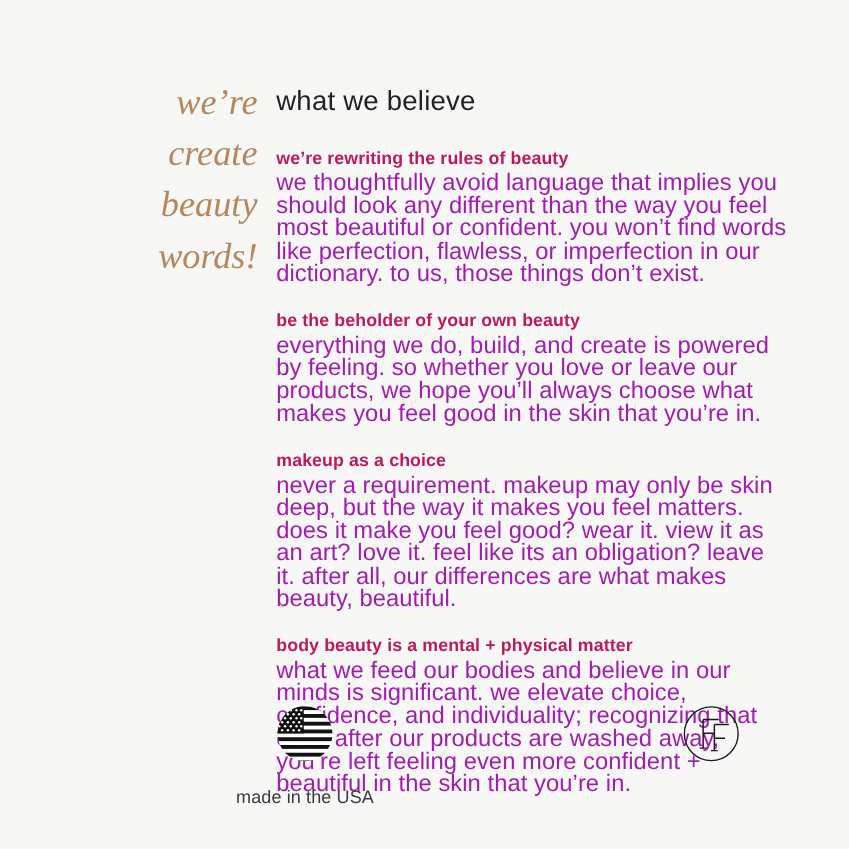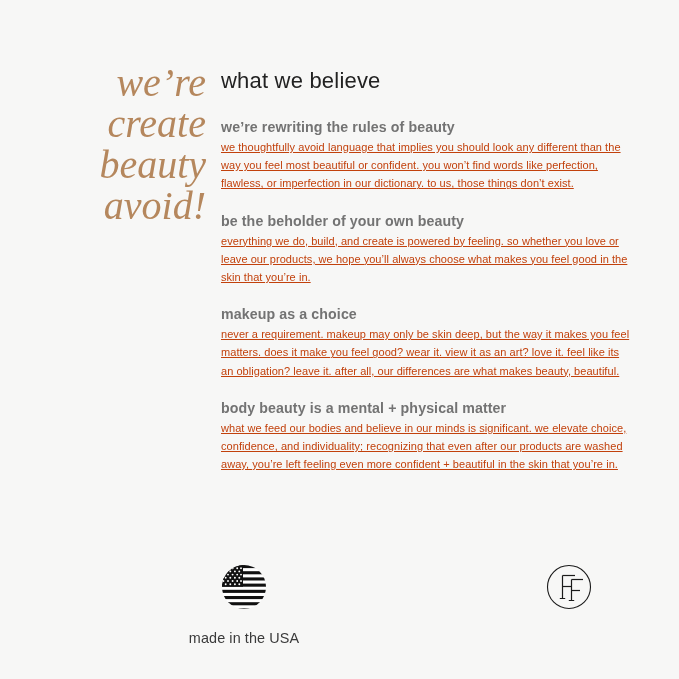--- a/index.html
+++ b/index.html
@@ -29,21 +29,21 @@
   }
 
   .headline {
     position: absolute;
     left: 40px;
     top: 62px;
     width: 166px;
     text-align: right;
     font-family: "Liberation Serif", "DejaVu Serif", serif;
     font-style: italic;
-    font-size: 40px;
+    font-size: 29px;
     line-height: 41px;
     color: #b5875d;
     letter-spacing: 0px;
     white-space: nowrap;
   }
   .headline .hl-line { display: block; }
 
   .believe-col {
     position: absolute;
     left: 221px;
@@ -61,32 +61,31 @@
   }
 
   .belief {
     margin-bottom: 19px;
   }
   .belief:last-child { margin-bottom: 0; }
 
   .belief-title {
     font-size: 14.2px;
     font-weight: bold;
-    color: #737373;
+    color: #be185d;
     line-height: 19px;
     margin-bottom: 1px;
     letter-spacing: 0.1px;
   }
   .belief-body {
-    font-size: 11px;
+    font-size: 19px;
     font-weight: 400;
-    color: #c2410c;
+    color: #a21caf;
     line-height: 18.2px;
     letter-spacing: 0.05px;
-    text-decoration: underline;
   }
 
   
   .badges {
     position: absolute;
     left: 0;
     top: 556px;
     width: 679px;
     height: 110px;
   }
@@ -116,21 +115,21 @@
 <body>
 
 <div class="page">
 
   <div class="content">
 
     <div class="headline">
       <span class="hl-line">we’re</span>
       <span class="hl-line">create</span>
       <span class="hl-line">beauty</span>
-      <span class="hl-line">avoid!</span>
+      <span class="hl-line">words!</span>
     </div>
 
     <div class="believe-col">
       <div class="page-title">what we believe</div>
 
       <div class="belief">
         <div class="belief-title">we’re rewriting the rules of beauty</div>
         <div class="belief-body">we thoughtfully avoid language that implies you should look any different than the way you feel most beautiful or confident. you won’t find words like perfection, flawless, or imperfection in our dictionary. to us, those things don’t exist.</div>
       </div>
 

